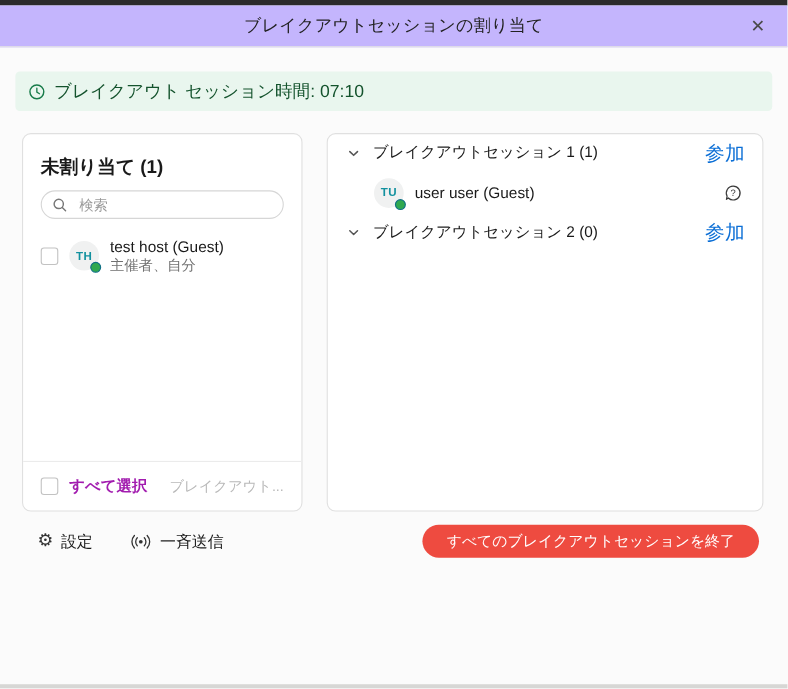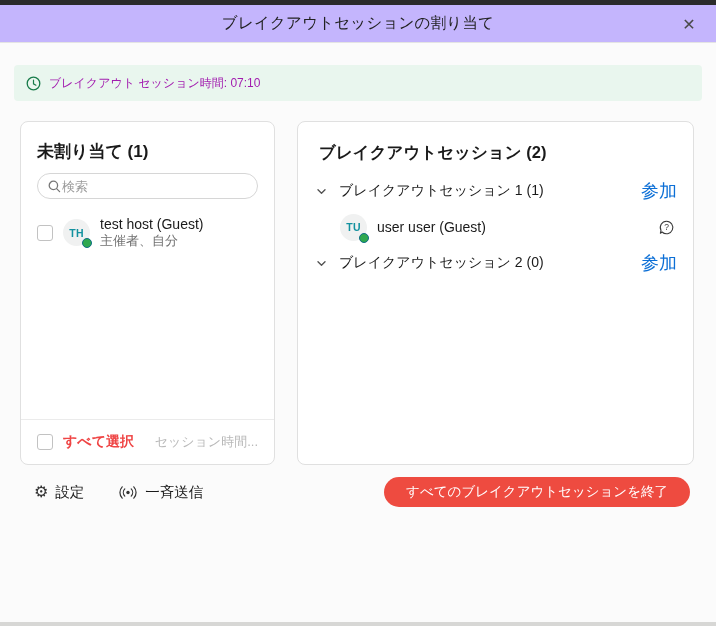--- a/index.html
+++ b/index.html
@@ -19,35 +19,35 @@
   .close-btn {
     position:absolute; right:12px; top:4px; width:30px; height:30px;
     display:flex; align-items:center; justify-content:center;
     font-size:16px; color:#4a4a4a; cursor:pointer; background:none; border:none;
   }
 
   .banner {
     margin:22px 14px 0 14px; height:36px; background:#e9f6ee; border-radius:4px;
     display:flex; align-items:center; padding:0 12px; gap:8px;
   }
-  .banner .banner-text { font-size:12px; color:#a21caf; }
+  .banner .banner-text { font-size:16px; color:#14532d; }
   .banner svg { flex:0 0 auto; }
 
   .main { display:flex; gap:22px; margin-top:20px; padding:0 22px 0 20px; height:344px; }
   .panel {
     background:#ffffff; border:1px solid #e0e0e0; border-radius:8px;
     display:flex; flex-direction:column; overflow:hidden;
   }
   .panel-left { width:255px; }
   .panel-right { flex:1; }
 
   .panel-left .panel-title { padding:18px 16px 10px 16px; font-size:17px; font-weight:700; color:#1a1a1a; }
   .search-wrap {
     margin:0 16px; height:26px; border:1px solid #d6d6d6; border-radius:13px;
-    display:flex; align-items:center; padding:0 10px; gap:1px; background:#fff;
+    display:flex; align-items:center; padding:0 10px; gap:11px; background:#fff;
   }
   .search-wrap input {
     border:none; outline:none; width:100%; font-size:13px; color:#333; background:transparent;
     font-family:inherit;
   }
   .search-wrap input::placeholder { color:#9a9a9a; }
 
   .checkbox {
     width:16px; height:16px; border:1.5px solid #c2c2c2; border-radius:3px; background:#fff;
     flex:0 0 auto; cursor:pointer;
@@ -62,21 +62,21 @@
   .avatar .status-dot {
     position:absolute; right:-2px; bottom:-2px; width:10px; height:10px; border-radius:50%;
     background:#2fa84f; border:1.5px solid #0f6f86;
   }
   .p-name { font-size:14px; color:#1a1a1a; line-height:1.3; }
   .p-sub  { font-size:13px; color:#707070; line-height:1.3; }
 
   .panel-spacer { flex:1; }
   .panel-divider { height:1px; background:#ebebeb; margin:0; }
   .select-all-row { height:44px; display:flex; align-items:center; gap:10px; padding:0 16px; }
-  .select-all-label { font-size:14px; font-weight:600; color:#ef4444; }
+  .select-all-label { font-size:14px; font-weight:600; color:#a21caf; }
   .move-link { margin-left:auto; font-size:13px; color:#b9b9b9; }
 
   .panel-right .panel-title { padding:20px 20px 10px 21px; font-size:16.5px; font-weight:700; color:#1a1a1a; }
   .session-row { display:flex; align-items:center; height:34px; padding:0 16px 0 18px; gap:12px; cursor:pointer; }
   .session-name { font-size:14px; color:#1a1a1a; }
   .join-link { margin-left:auto; font-size:18px; color:#0c6fd6; cursor:pointer; }
   .session-member-row { display:flex; align-items:center; gap:10px; padding:2px 18px 2px 42px; height:38px; }
   .member-name { font-size:14px; color:#1a1a1a; }
   .help-icon { margin-left:auto; display:flex; align-items:center; }
 
@@ -137,26 +137,25 @@
         <span class="p-sub">主催者、自分</span>
       </span>
     </div>
 
     <div class="panel-spacer"></div>
     <div class="panel-divider"></div>
 
     <div class="select-all-row">
       <span class="checkbox"></span>
       <span class="select-all-label">すべて選択</span>
-      <span class="move-link">セッション時間...</span>
+      <span class="move-link">ブレイクアウト...</span>
     </div>
   </div>
 
   <div class="panel panel-right">
-    <div class="panel-title">ブレイクアウトセッション  (2)</div>
 
     <div class="session-row">
       <span style="display:flex;">
         <svg width="11" height="11" viewBox="0 0 11 11">
           <path d="M2 3.8 L5.5 7.2 L9 3.8" fill="none" stroke="#555" stroke-width="1.4" stroke-linecap="round" stroke-linejoin="round"></path>
         </svg>
       </span>
       <span class="session-name">ブレイクアウトセッション 1 (1)</span>
       <span class="join-link">参加</span>
     </div>

